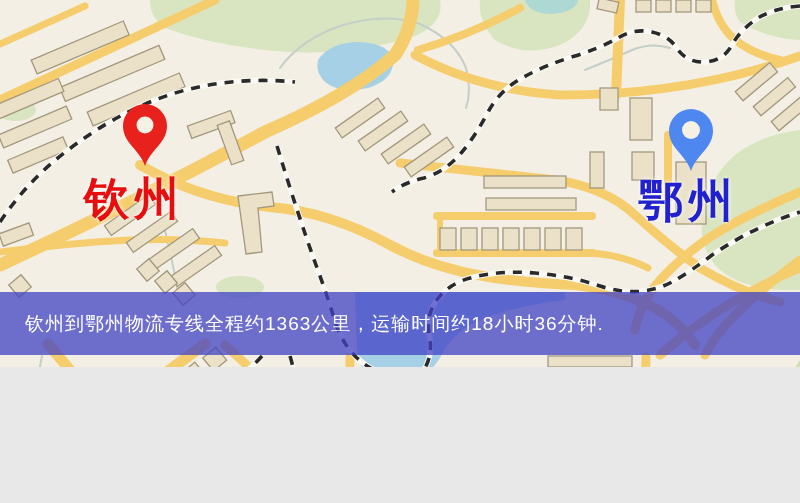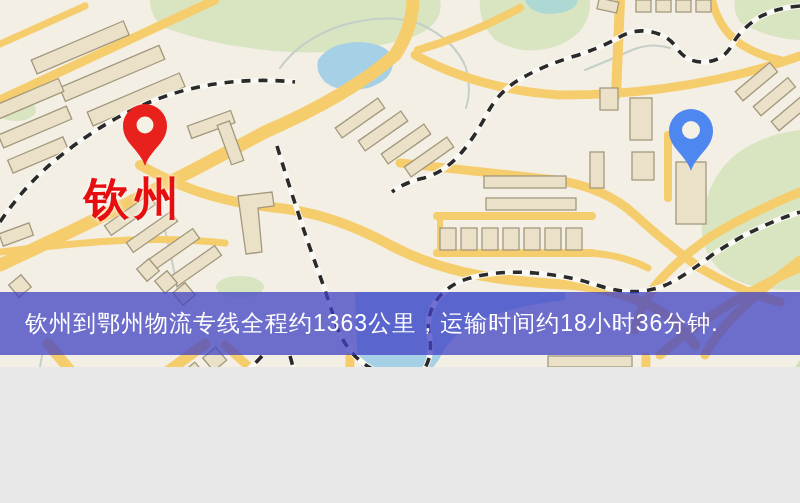--- a/index.html
+++ b/index.html
@@ -19,21 +19,21 @@
   .bld{fill:#eae1c8;stroke:#a3987d;stroke-width:1.3;}
   .marker-label{position:absolute;font-weight:700;font-size:45px;line-height:1;
                 letter-spacing:5px;white-space:nowrap;
                 text-shadow:0 0 3px rgba(255,255,255,.9),0 0 6px rgba(255,255,255,.6);}
   .marker-label.origin{left:84px;top:176px;}
   .marker-label.dest{left:638px;top:178px;}
 
   
   .banner{position:absolute;left:0;top:292px;width:800px;height:63px;
           display:flex;align-items:center;}
-  .banner-text{color:#ffffff;font-size:23px;letter-spacing:1px;padding-left:25px;
+  .banner-text{color:#ffffff;font-size:19px;letter-spacing:1px;padding-left:25px;
                white-space:nowrap;font-weight:400;}
 </style>
 </head>
 <body>
 
 <div class="stage">
 
   <svg width="800" height="503" viewBox="0 0 800 503">
 
     <rect x="0" y="0" width="800" height="503" fill="#f3efe4"></rect>
@@ -214,18 +214,19 @@
       <path d="M0,0 C-3,-9 -9,-15 -14,-21 C-19,-27 -22,-33 -22,-40 A22,22 0 1 1 22,-40 C22,-33 19,-27 14,-21 C9,-15 3,-9 0,0 Z" fill="#e8211d"></path>
       <circle cx="0" cy="-41" r="8.5" fill="#f6f1e5"></circle>
     </g>
     <g transform="translate(691,171)">
       <path d="M0,0 C-3,-9 -9,-15 -14,-21 C-19,-27 -22,-33 -22,-40 A22,22 0 1 1 22,-40 C22,-33 19,-27 14,-21 C9,-15 3,-9 0,0 Z" fill="#4f87f0"></path>
       <circle cx="0" cy="-41" r="9" fill="#f6f1e5"></circle>
     </g>
   </svg>
 
   <div class="marker-label origin" style="color:#e60e0e">钦州</div>
+  <div class="marker-label dest" style="color:#2121cf">鄂州</div>
 
   <div class="banner" style="background:rgba(64,66,196,0.75)">
     <span class="banner-text">钦州到鄂州物流专线全程约1363公里，运输时间约18小时36分钟.</span>
   </div>
 
 </div>
 
 </body></html>

